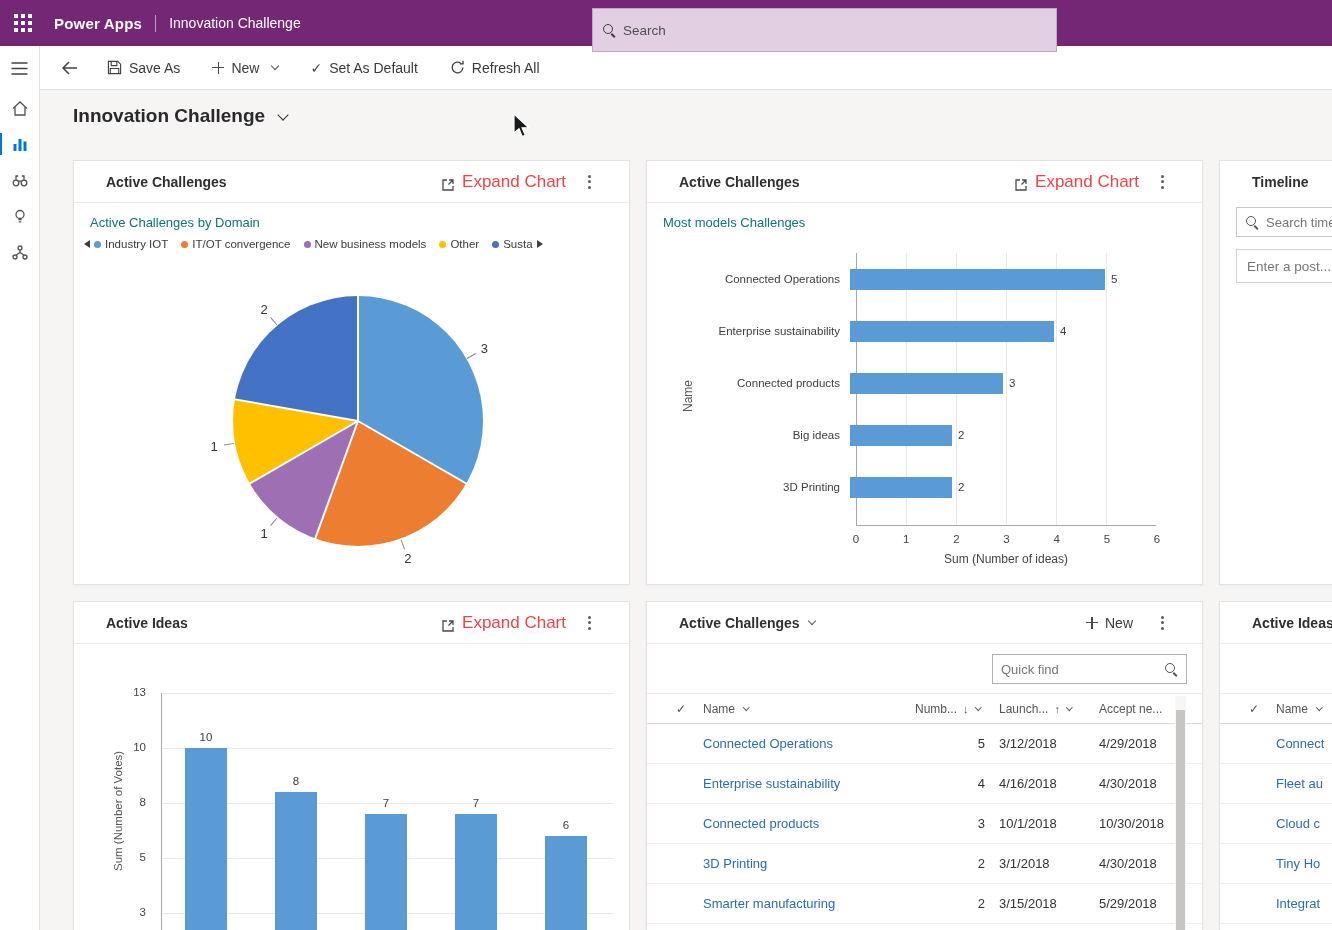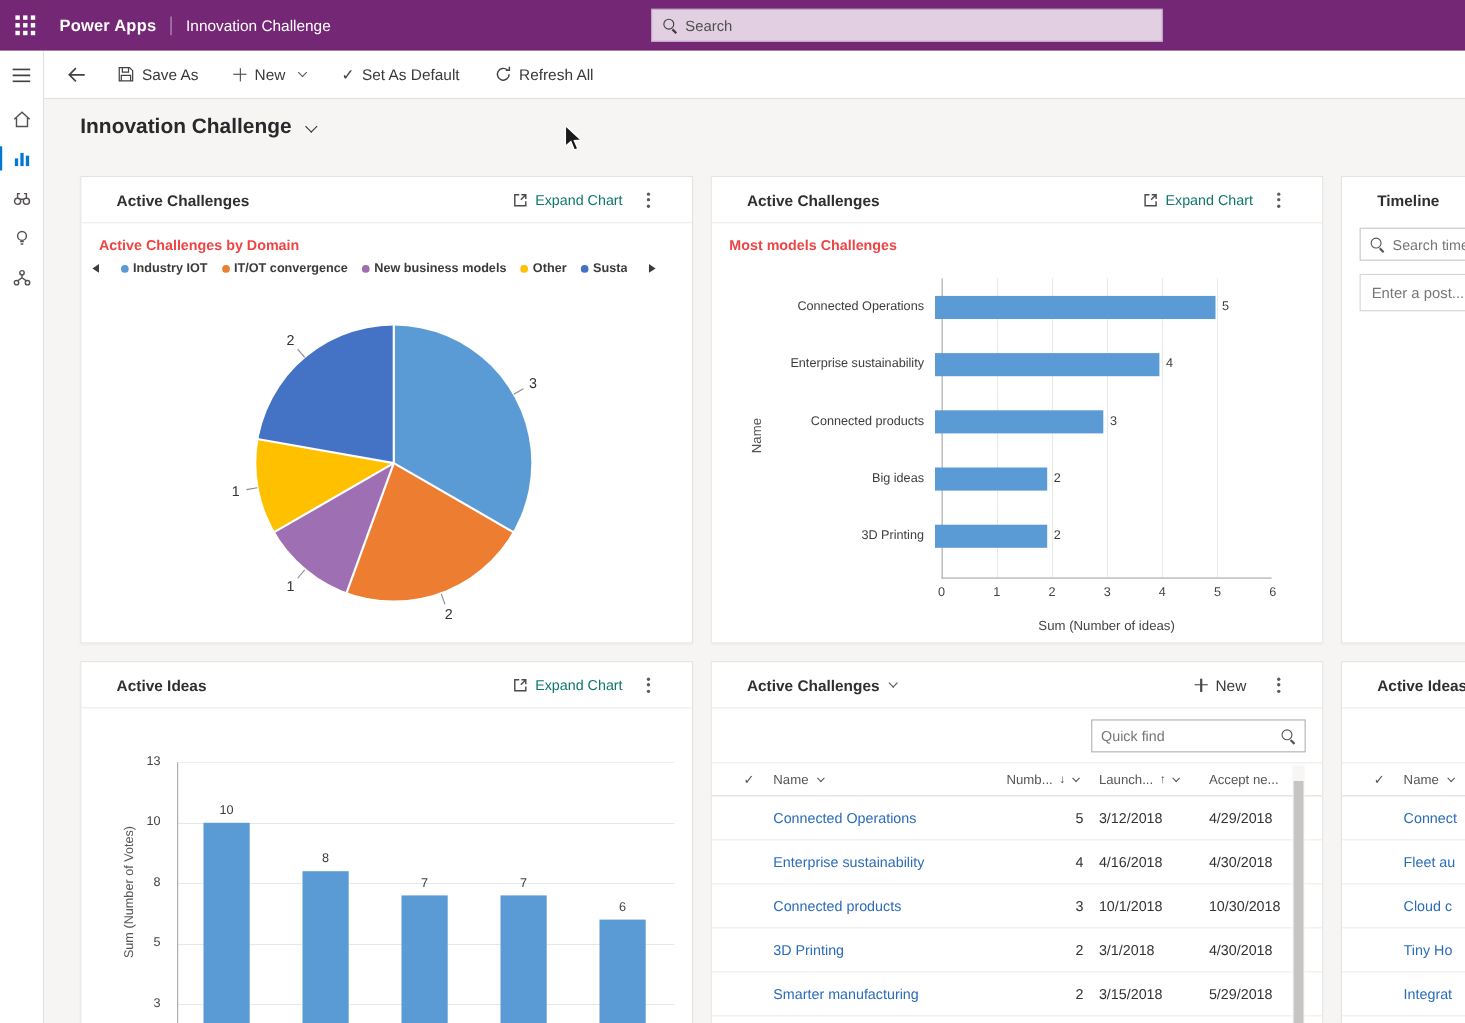--- a/index.html
+++ b/index.html
@@ -9,21 +9,21 @@
   .app { position:relative; width:1332px; height:930px; overflow:hidden; background:#fff; }
 
   
   .topbar { position:absolute; left:0; top:0; width:1332px; height:46px; background:#742774; display:flex; align-items:center; color:#fff; z-index:30; }
   .waffle { width:46px; height:46px; display:grid; place-items:center; }
   .waffle-grid { display:grid; grid-template-columns:repeat(3,4px); grid-gap:3px; }
   .waffle-grid i { width:4px; height:4px; background:#fff; }
   .brand { font-size:15px; font-weight:700; margin-left:8px; letter-spacing:.2px; }
   .brand-divider { width:1px; height:17px; background:rgba(255,255,255,.55); margin:0 13px; }
   .area { font-size:14px; }
-  .top-search { position:absolute; left:592px; top:8px; width:465px; height:30px; background:#e2d0e2; border:1px solid #c5a3c5; display:flex; align-items:center; padding:0 9px; gap:7px; }
+  .top-search { position:absolute; left:592px; top:8px; width:465px; height:44px; background:#e2d0e2; border:1px solid #c5a3c5; display:flex; align-items:center; padding:0 9px; gap:7px; }
   .top-search input { flex:1; border:none; outline:none; background:transparent; font-size:13.5px; color:#333; }
   .top-search input::placeholder { color:#4f4f4f; opacity:1; }
 
   
   .mag { position:relative; width:14px; height:14px; flex:none; }
   .mag::before { content:""; position:absolute; left:1px; top:1px; width:8px; height:8px; border:1.5px solid #555; border-radius:50%; }
   .mag::after { content:""; position:absolute; left:10px; top:10px; width:5px; height:1.5px; background:#555; transform:rotate(45deg); transform-origin:0 0; }
   .mag.dark::before { border-color:#3c3c3c; } .mag.dark::after { background:#3c3c3c; }
 
   
@@ -58,28 +58,28 @@
   .c3 { left:1179px; top:70px; height:425px; }
   .c4 { left:33px; top:511px;  height:430px; }
   .c5 { left:606px; top:511px; height:430px; }
   .c6 { left:1179px; top:511px; height:430px; }
 
   .card-head { height:42px; display:flex; align-items:center; padding:0 32px; border-bottom:1px solid #edebe9; }
   .card-head.plain { border-bottom:none; }
   .card-title { font-size:14px; font-weight:700; color:#2f2e31; }
   .title-chev { margin-left:9px; }
   .card-actions { margin-left:auto; display:flex; align-items:center; gap:16px; }
-  .expand-btn { display:flex; align-items:flex-end; gap:7px; font-size:13px; color:#0f766e; }
+  .expand-btn { display:flex; align-items:flex-end; gap:7px; font-size:17px; color:#ef4444; }
   .kebab { display:flex; flex-direction:column; gap:2.5px; align-items:center; padding:4px 6px; }
   .kebab i { width:3px; height:3px; border-radius:50%; background:#5c5a58; }
 
-  .chart-subtitle { padding:12px 16px 2px; font-size:13px; color:#ef4444;font-weight:bold; }
-
-  
-  .legend-row { display:flex; align-items:center; gap:20px; padding:6px 10px 0;font-weight:bold; }
+  .chart-subtitle { padding:12px 16px 2px; font-size:13px; color:#0f766e; }
+
+  
+  .legend-row { display:flex; align-items:center; gap:4px; padding:6px 10px 0; }
   .legend-items { display:flex; align-items:center; gap:13px; overflow:hidden; white-space:nowrap; }
   .legend-item { display:flex; align-items:center; gap:4px; font-size:11.5px; color:#3b3b3b; }
   .legend-item .dot { width:7px; height:7px; border-radius:50%; flex:none; }
   .pie-chart { position:absolute; left:159px; top:135px; width:250px; height:250px; border-radius:50%; }
   .pie-overlay { position:absolute; left:0; top:0; right:0; bottom:0; pointer-events:none; }
   .pie-val { position:absolute; font-size:13px; color:#333; transform:translate(-50%,-50%); }
   .pie-tick { position:absolute; left:284px; top:260px; width:10px; height:1px; background:#8a8a8a; transform-origin:0 50%; }
   .pie-seam { position:absolute; left:284px; top:260px; width:126px; height:2px; margin-top:-1px; background:#fff; transform-origin:0 50%; }
 
   
@@ -87,21 +87,21 @@
   .hbar-ylabel { left:34px; top:150px; height:170px; }
   .hbar-plot { position:absolute; left:209px; top:92px; width:300px; height:273px; border-left:1px solid #a8a8a8; border-bottom:1px solid #a8a8a8; background-image:repeating-linear-gradient(to right, transparent 0 49px, #e9e8e7 49px 50px); }
   .hbar-rows { position:absolute; left:16px; top:92px; width:493px; }
   .hbar-row { display:flex; align-items:center; height:52px; }
   .hbar-label { width:187px; text-align:right; padding-right:10px; font-size:11.5px; color:#3d3d3d; flex:none; }
   .hbar-track { flex:1; display:flex; align-items:center; height:100%; }
   .hbar-bar { height:21px; }
   .hbar-val { margin-left:6px; font-size:11.5px; color:#3d3d3d; }
   .hbar-xticks { position:absolute; left:209px; top:372px; width:301px; height:14px; }
   .hbar-xticks span { position:absolute; top:0; transform:translateX(-50%); font-size:11.5px; color:#444; }
-  .hbar-xlabel { position:absolute; left:209px; top:401px; width:300px; text-align:center; font-size:12px; color:#444; }
+  .hbar-xlabel { position:absolute; left:209px; top:391px; width:300px; text-align:center; font-size:12px; color:#444; }
 
   
   .tl-search { margin:4px 16px 0; width:330px; height:30px; border:1px solid #c8c6c4; display:flex; align-items:center; padding:0 8px; gap:7px; background:#fff; }
   .tl-search input { flex:1; border:none; outline:none; font-size:13px; color:#333; background:transparent; }
   .tl-search input::placeholder { color:#767676; opacity:1; }
   .tl-post { margin:12px 16px 0; width:330px; height:34px; border:1px solid #d6d4d2; display:flex; align-items:center; padding:0 10px; }
   .tl-post-text { font-size:13.5px; color:#767676; }
 
   
   .vbar-ylabel { left:38px; top:95px; height:228px; font-size:11.5px; }

